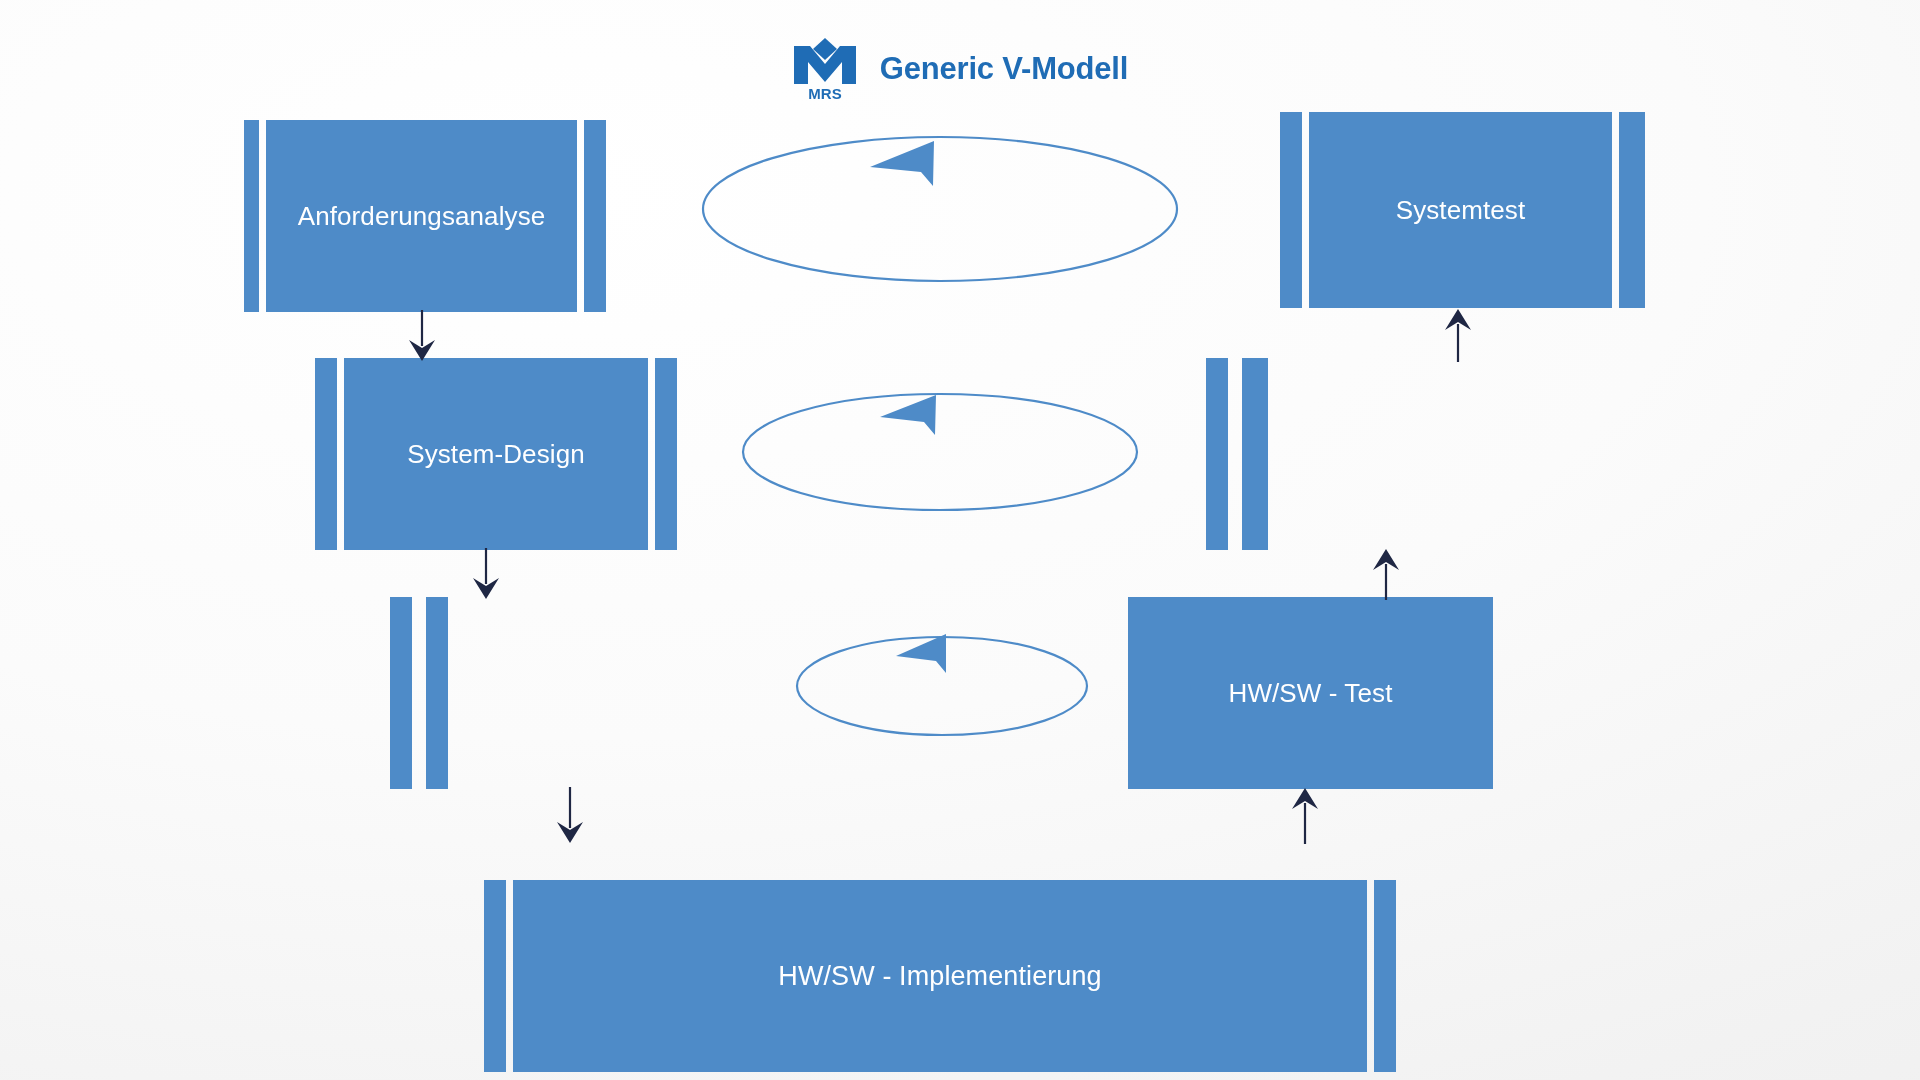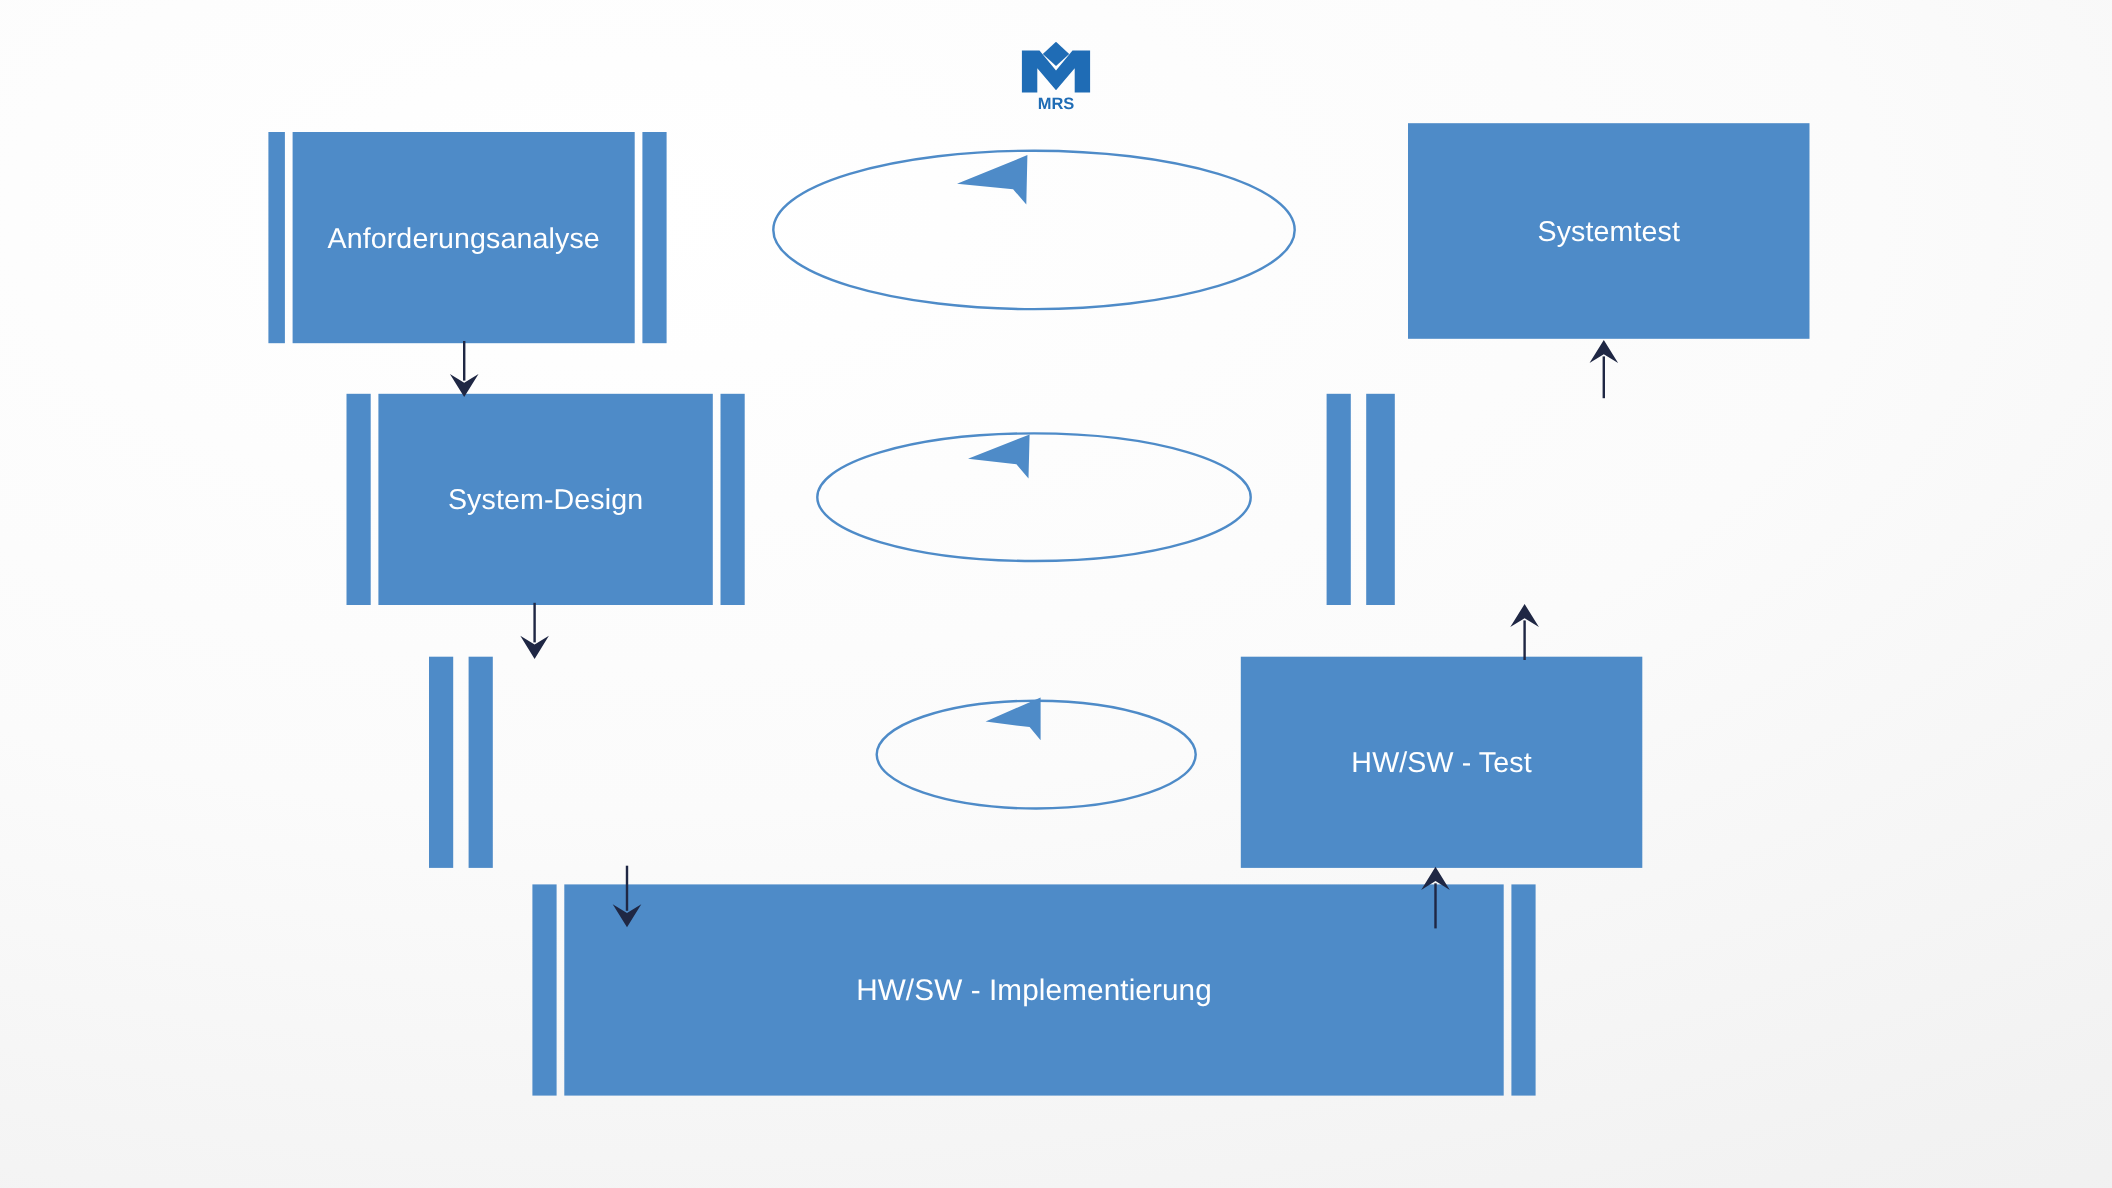--- a/index.html
+++ b/index.html
@@ -97,20 +97,21 @@
       <svg width="66" height="62" viewBox="0 0 66 62" aria-hidden="true">
 
         <path d="M2 8 L18 8 L33 26 L48 8 L64 8 L64 46 L50 46 L50 24 L33 44 L16 24 L16 46 L2 46 Z" fill="#1f6cb5"></path>
 
         <path d="M33 0 L45 11 L33 22 L21 11 Z" fill="#1f6cb5"></path>
 
         <path d="M33 6 L41 12.5 L33 19 L25 12.5 Z" fill="#ffffff" opacity="0"></path>
         <text x="33" y="61" text-anchor="middle" font-family="'Liberation Sans', sans-serif" font-size="15" font-weight="bold" fill="#1f6cb5">MRS</text>
       </svg>
     </div>
+    <div class="title">Generic V-Modell</div>
   </div>
 
   <div class="box" style="left:244px; top:120px; width:362px; height:192px;">
     <div class="strip" style="width:15px;"></div>
     <div class="gap" style="width:7px;"></div>
     <div class="body">
       <span class="label">Anforderungsanalyse</span>
     </div>
     <div class="gap" style="width:7px;"></div>
     <div class="strip" style="width:22px;"></div>
@@ -126,31 +127,31 @@
     <div class="strip" style="width:22px;"></div>
   </div>
 
   <div class="box" style="left:390px; top:597px; width:362px; height:192px;">
     <div class="strip" style="width:22px;"></div>
     <div class="gap" style="width:7px;"></div>
     <div class="gap" style="width:7px;"></div>
     <div class="strip" style="width:22px;"></div>
   </div>
 
-  <div class="box wide" style="left:484px; top:804px; width:912px; height:192px;border-radius:24px;">
+  <div class="box wide" style="left:484px; top:880px; width:912px; height:192px;border-radius:24px;">
     <div class="strip" style="width:22px;"></div>
     <div class="gap" style="width:7px;"></div>
     <div class="body">
       <span class="label">HW/SW - Implementierung</span>
     </div>
     <div class="gap" style="width:7px;"></div>
     <div class="strip" style="width:22px;"></div>
   </div>
 
-  <div class="box" style="left:1280px; top:112px; width:365px; height:196px;flex-direction:column;">
+  <div class="box" style="left:1280px; top:112px; width:365px; height:196px;">
     <div class="strip" style="width:22px;"></div>
     <div class="gap" style="width:7px;"></div>
     <div class="body">
       <span class="label">Systemtest</span>
     </div>
     <div class="gap" style="width:7px;"></div>
     <div class="strip" style="width:26px;"></div>
   </div>
 
   <div class="box" style="left:1206px; top:358px; width:365px; height:192px;">

